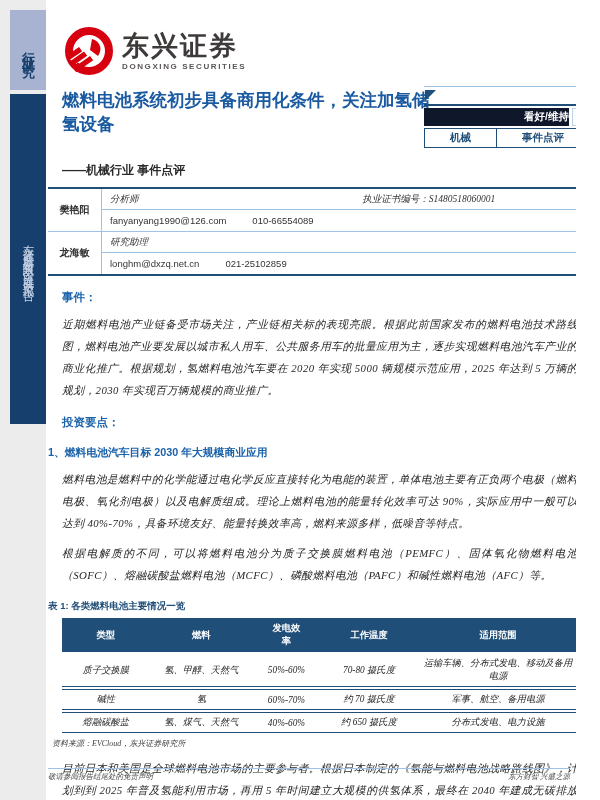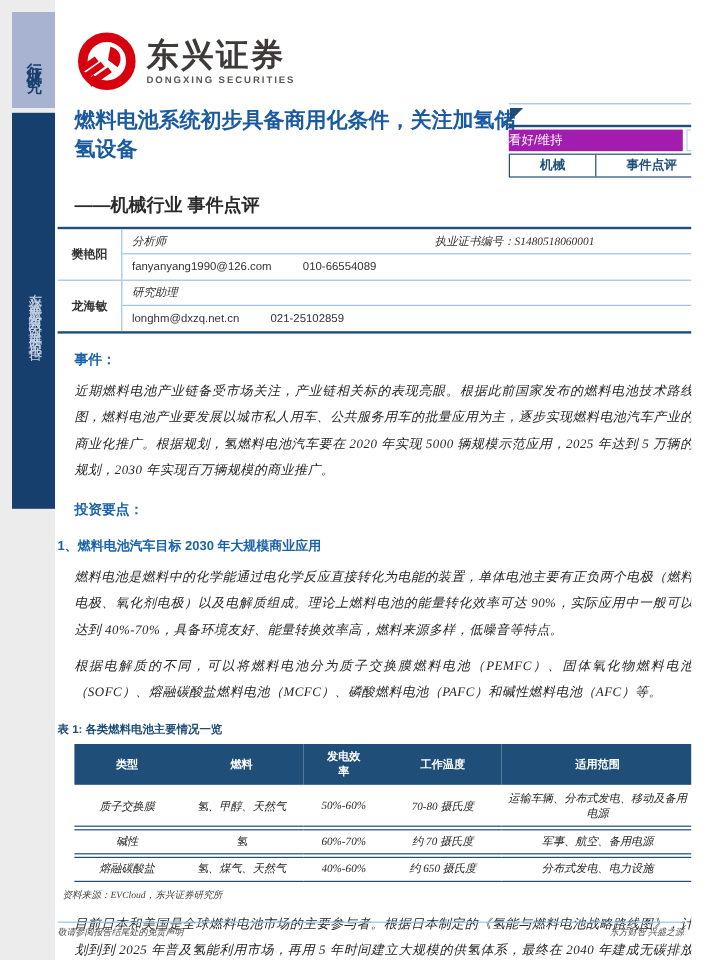--- a/index.html
+++ b/index.html
@@ -18,29 +18,29 @@
   
   .content { position:absolute; left:46px; top:0; width:554px; height:800px; background:#fff; padding:26px 22px 0 16px; }
 
   .logo-row { display:flex; align-items:center; gap:8px; height:52px; margin-bottom:10px; }
   .logo-mark { width:52px; height:52px; }
   .wordmark-cn { font-size:27px; font-weight:900; color:#3d3a39; letter-spacing:2px; line-height:1; }
   .wordmark-en { font-size:8px; font-weight:bold; color:#5a5655; letter-spacing:1.6px; margin-top:2px; }
 
   .header-row { position:relative; min-height:68px; }
   .report-title { width:372px; font-size:17.5px; line-height:1.38; font-weight:bold; color:#1a5aa0; }
-  .report-subtitle { font-size:15px; font-weight:bold; color:#2b2b2b; margin:6px 0 8px 0; }
+  .report-subtitle { font-size:12px; font-weight:bold; color:#2b2b2b; margin:6px 0 8px 0; }
 
   
   .info-box { position:absolute; right:-12px; top:-2px; width:166px; font-size:10.5px; }
   .ib-date { display:flex; align-items:center; border-top:1px solid #9dc3e6; border-bottom:2px solid #1f4e79; padding:3px 1px 3px 1px; }
   .tri-corner { width:0; height:0; border-top:11px solid #1f4e79; border-right:11px solid transparent; }
   .ib-date-text { flex:1; text-align:right; color:#1f4e79; font-weight:bold; }
   .ib-rating-row { display:flex; gap:3px; margin-top:2px; }
-  .ib-rating { flex:1; background:#a21caf; color:#fff; font-weight:normal; text-align:left; padding:2px 0; }
+  .ib-rating { flex:1; background:#0f172a; color:#fff; font-weight:bold; text-align:right; padding:2px 0; }
   .ib-flag { width:18px; background:#fff; border:1px solid #bcd2e8; display:flex; align-items:flex-start; justify-content:flex-end; }
   .tri-flag { width:0; height:0; border-top:12px solid #1f4e79; border-left:12px solid transparent; }
   .ib-tags { display:flex; margin-top:2px; border:1px solid #1f4e79; }
   .ib-tag { text-align:center; color:#1f4e79; font-weight:bold; padding:2px 0; }
   .ib-tag.t1 { width:44%; border-right:1px solid #1f4e79; }
   .ib-tag.t2 { width:56%; }
 
   
   .analysts { margin:4px -16px 0 -14px; border-top:2px solid #1f4e79; border-bottom:2px solid #1f4e79; }
   .an-block { display:flex; }

